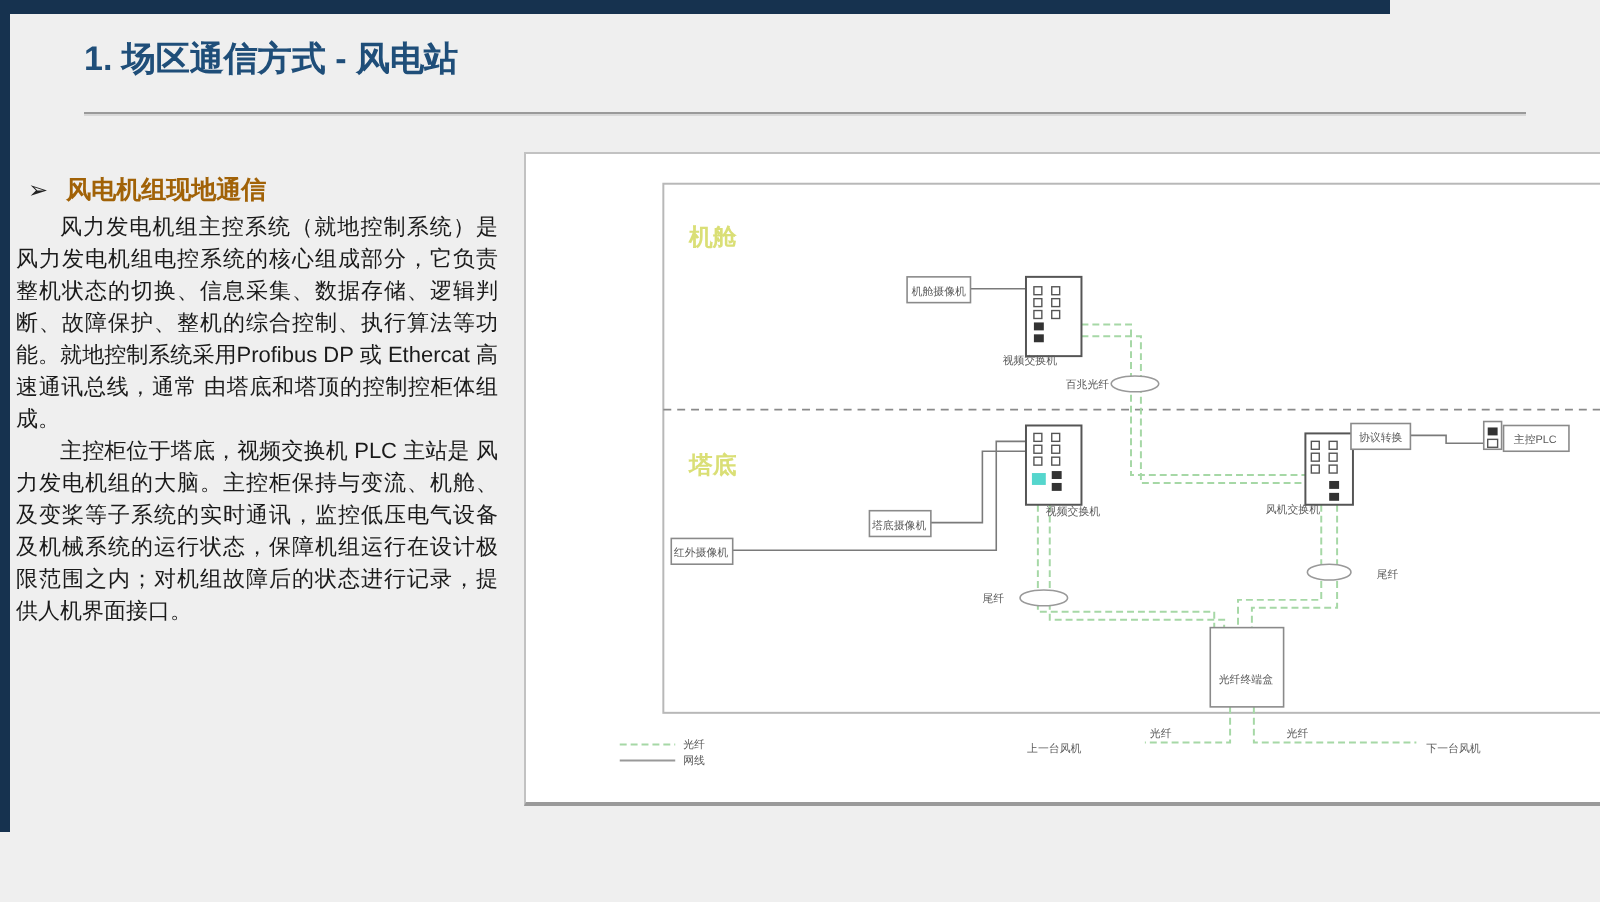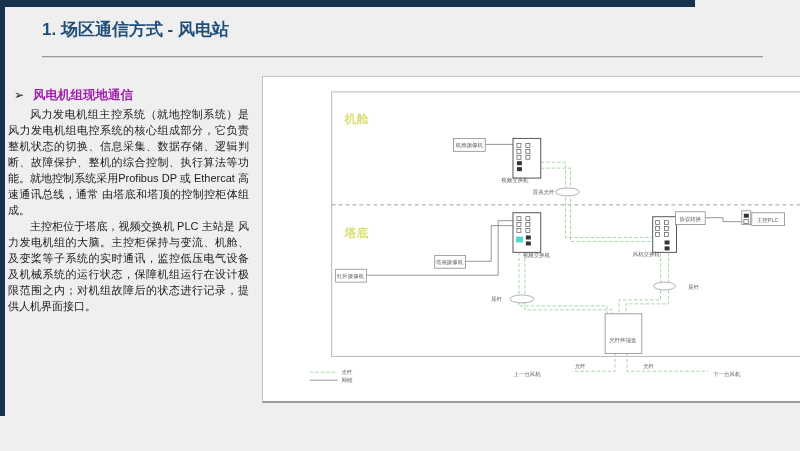--- a/index.html
+++ b/index.html
@@ -11,21 +11,21 @@
 
   .slide { position:absolute; left:0; top:0; width:800px; height:451px;border-radius:14px; }
 
   .title { position:absolute; left:42px; top:19px; width:215px;
            font-size:17px; font-weight:bold; color:#1f4e79; line-height:21px; z-index:2; }
   .title-rule { position:absolute; left:42px; top:56px; width:721px; height:2px;
                 background:#9a9a9a; border-bottom:1px solid #d8d8d8; z-index:1; }
 
   .bullet-row { position:absolute; left:14px; top:88px; display:flex; align-items:flex-start; }
   .bullet-marker { font-size:12px; color:#222; margin-right:9px; line-height:15px; }
-  .section-heading { font-size:12.5px; font-weight:bold; color:#a21caf; line-height:15px; }
+  .section-heading { font-size:12.5px; font-weight:bold; color:#a16207; line-height:15px; }
 
   .body-text { position:absolute; left:8px; top:106px; width:241px;
                font-size:11px; color:#1a1a1a; line-height:16px; text-align:justify; }
   .body-text p { text-indent:2em; }
 
   .panel { position:absolute; left:262px; top:76px; width:609px; height:327px;
            background:#ffffff; border:1px solid #c2c2c2;
            border-right:2px solid #9a9a9a; border-bottom:2px solid #9a9a9a; }
   .panel svg { display:block; width:100%; height:100%; }
 

